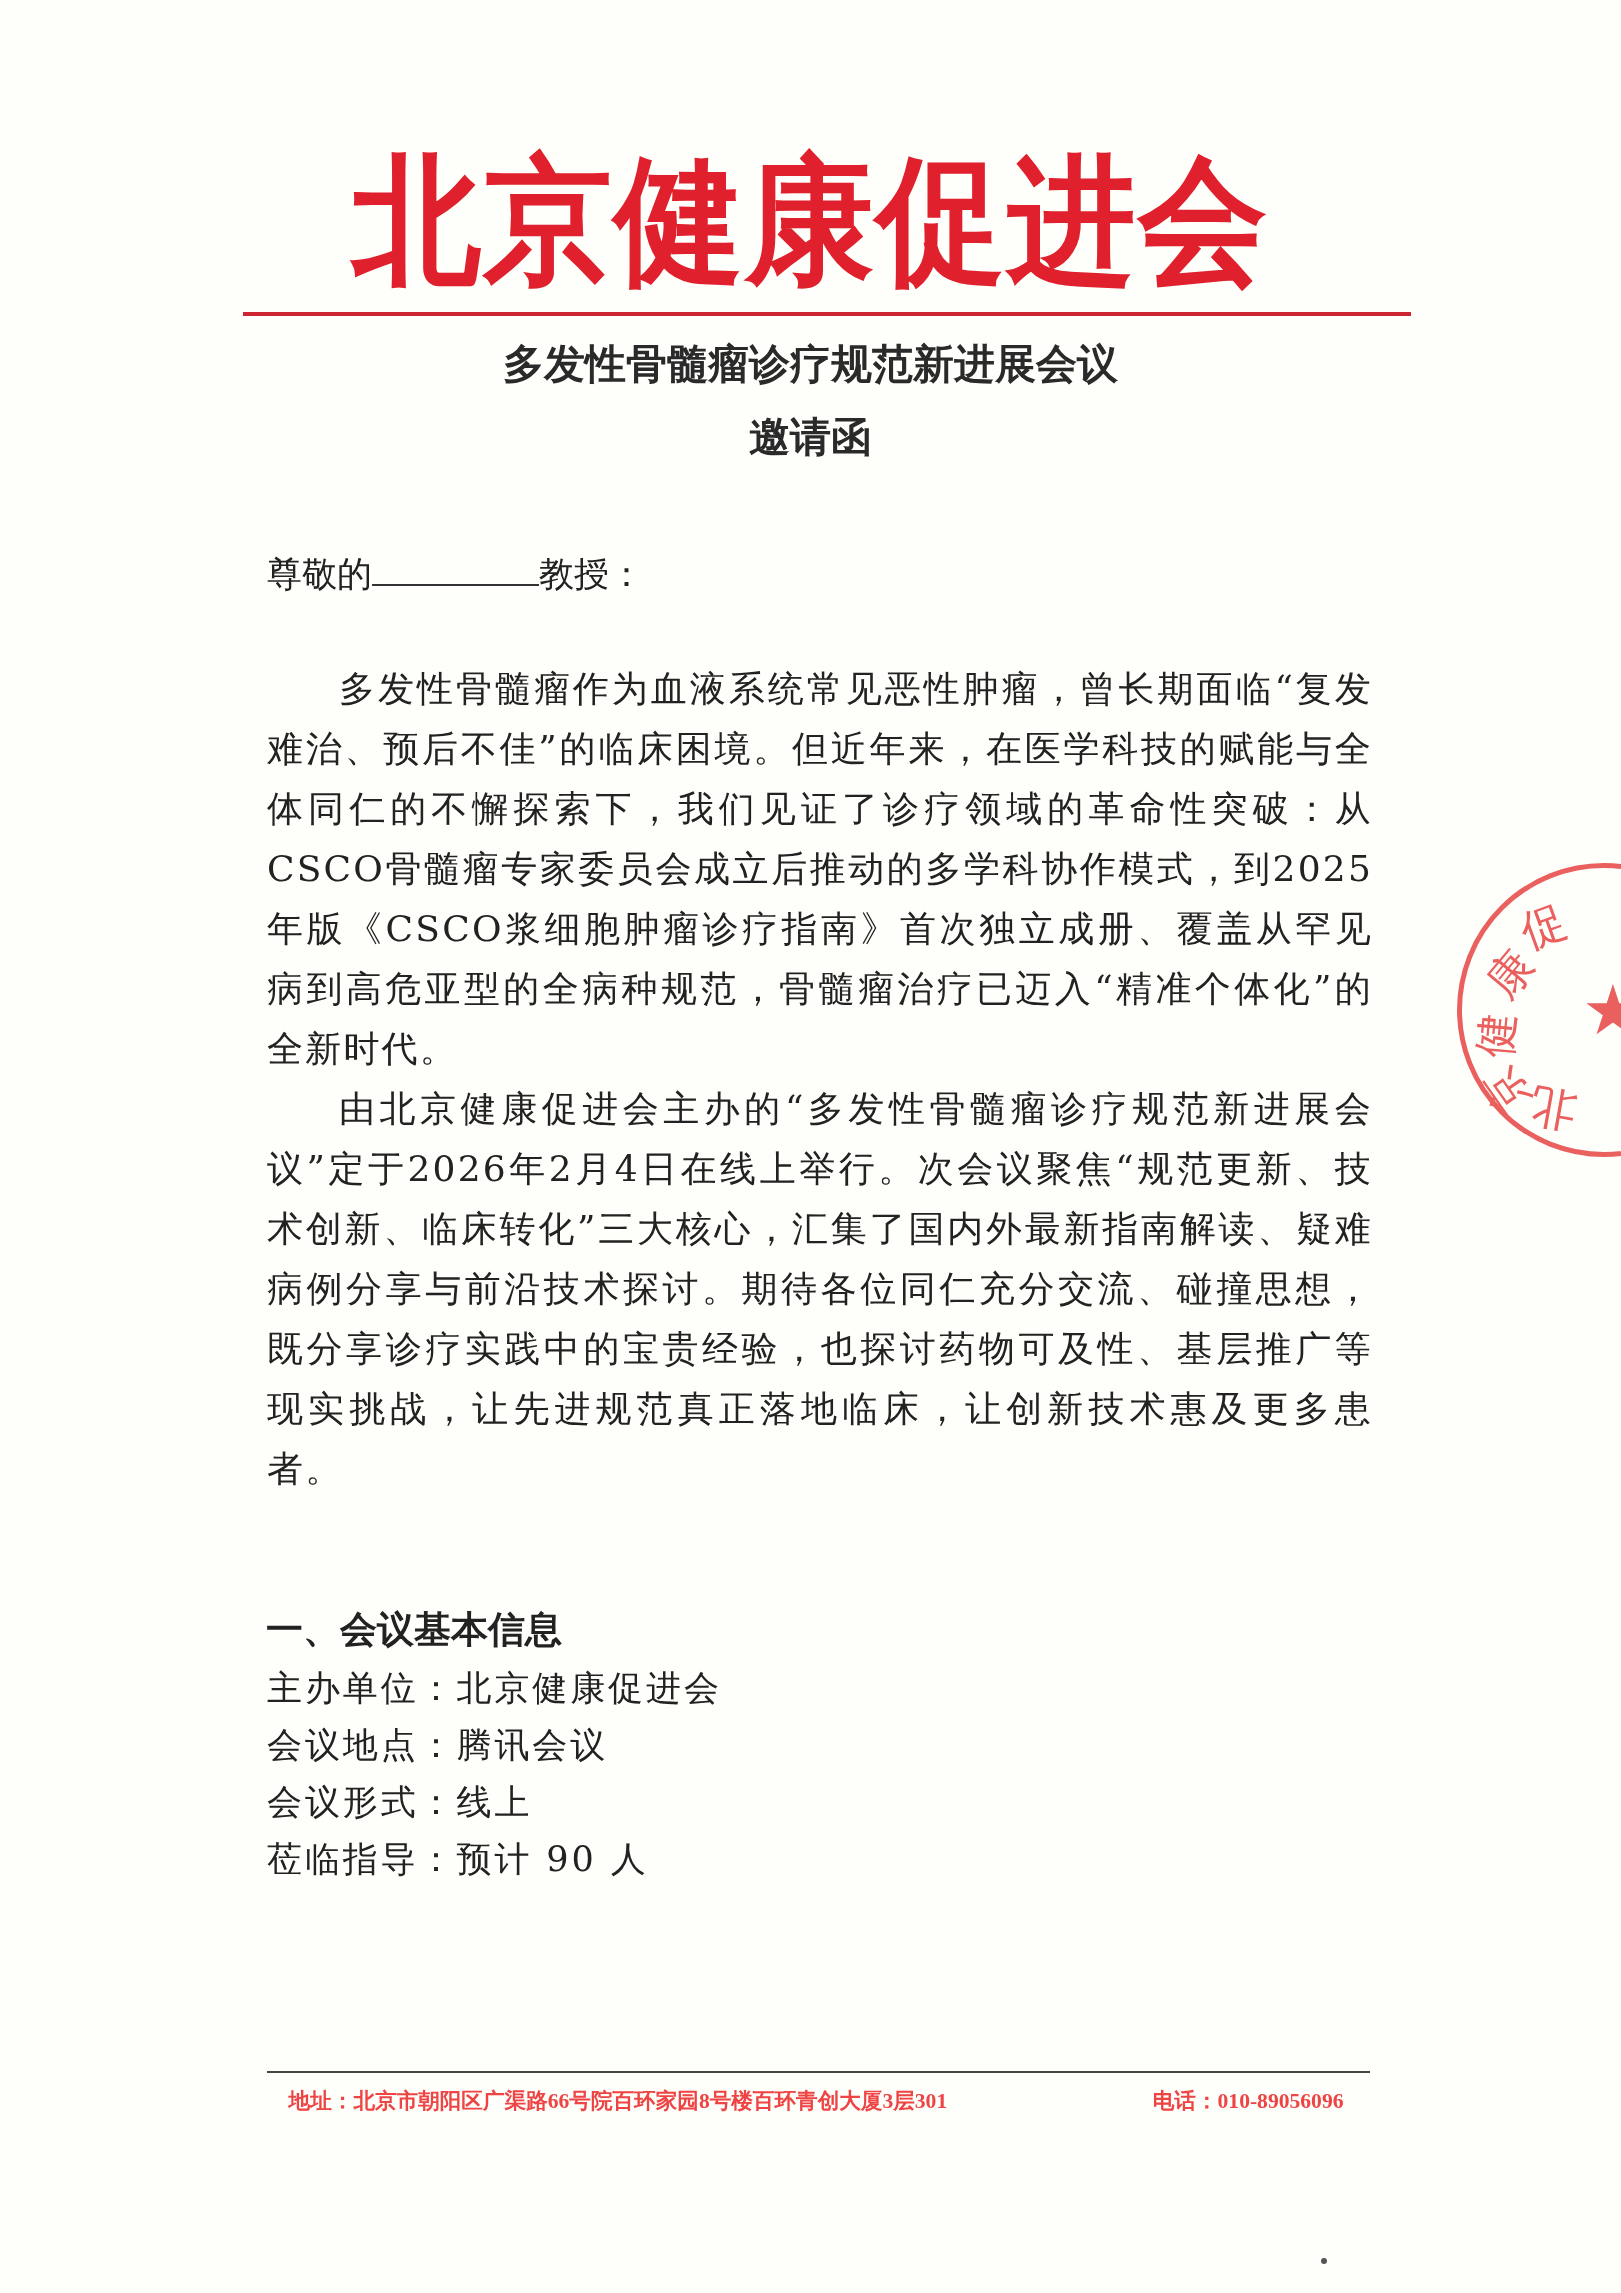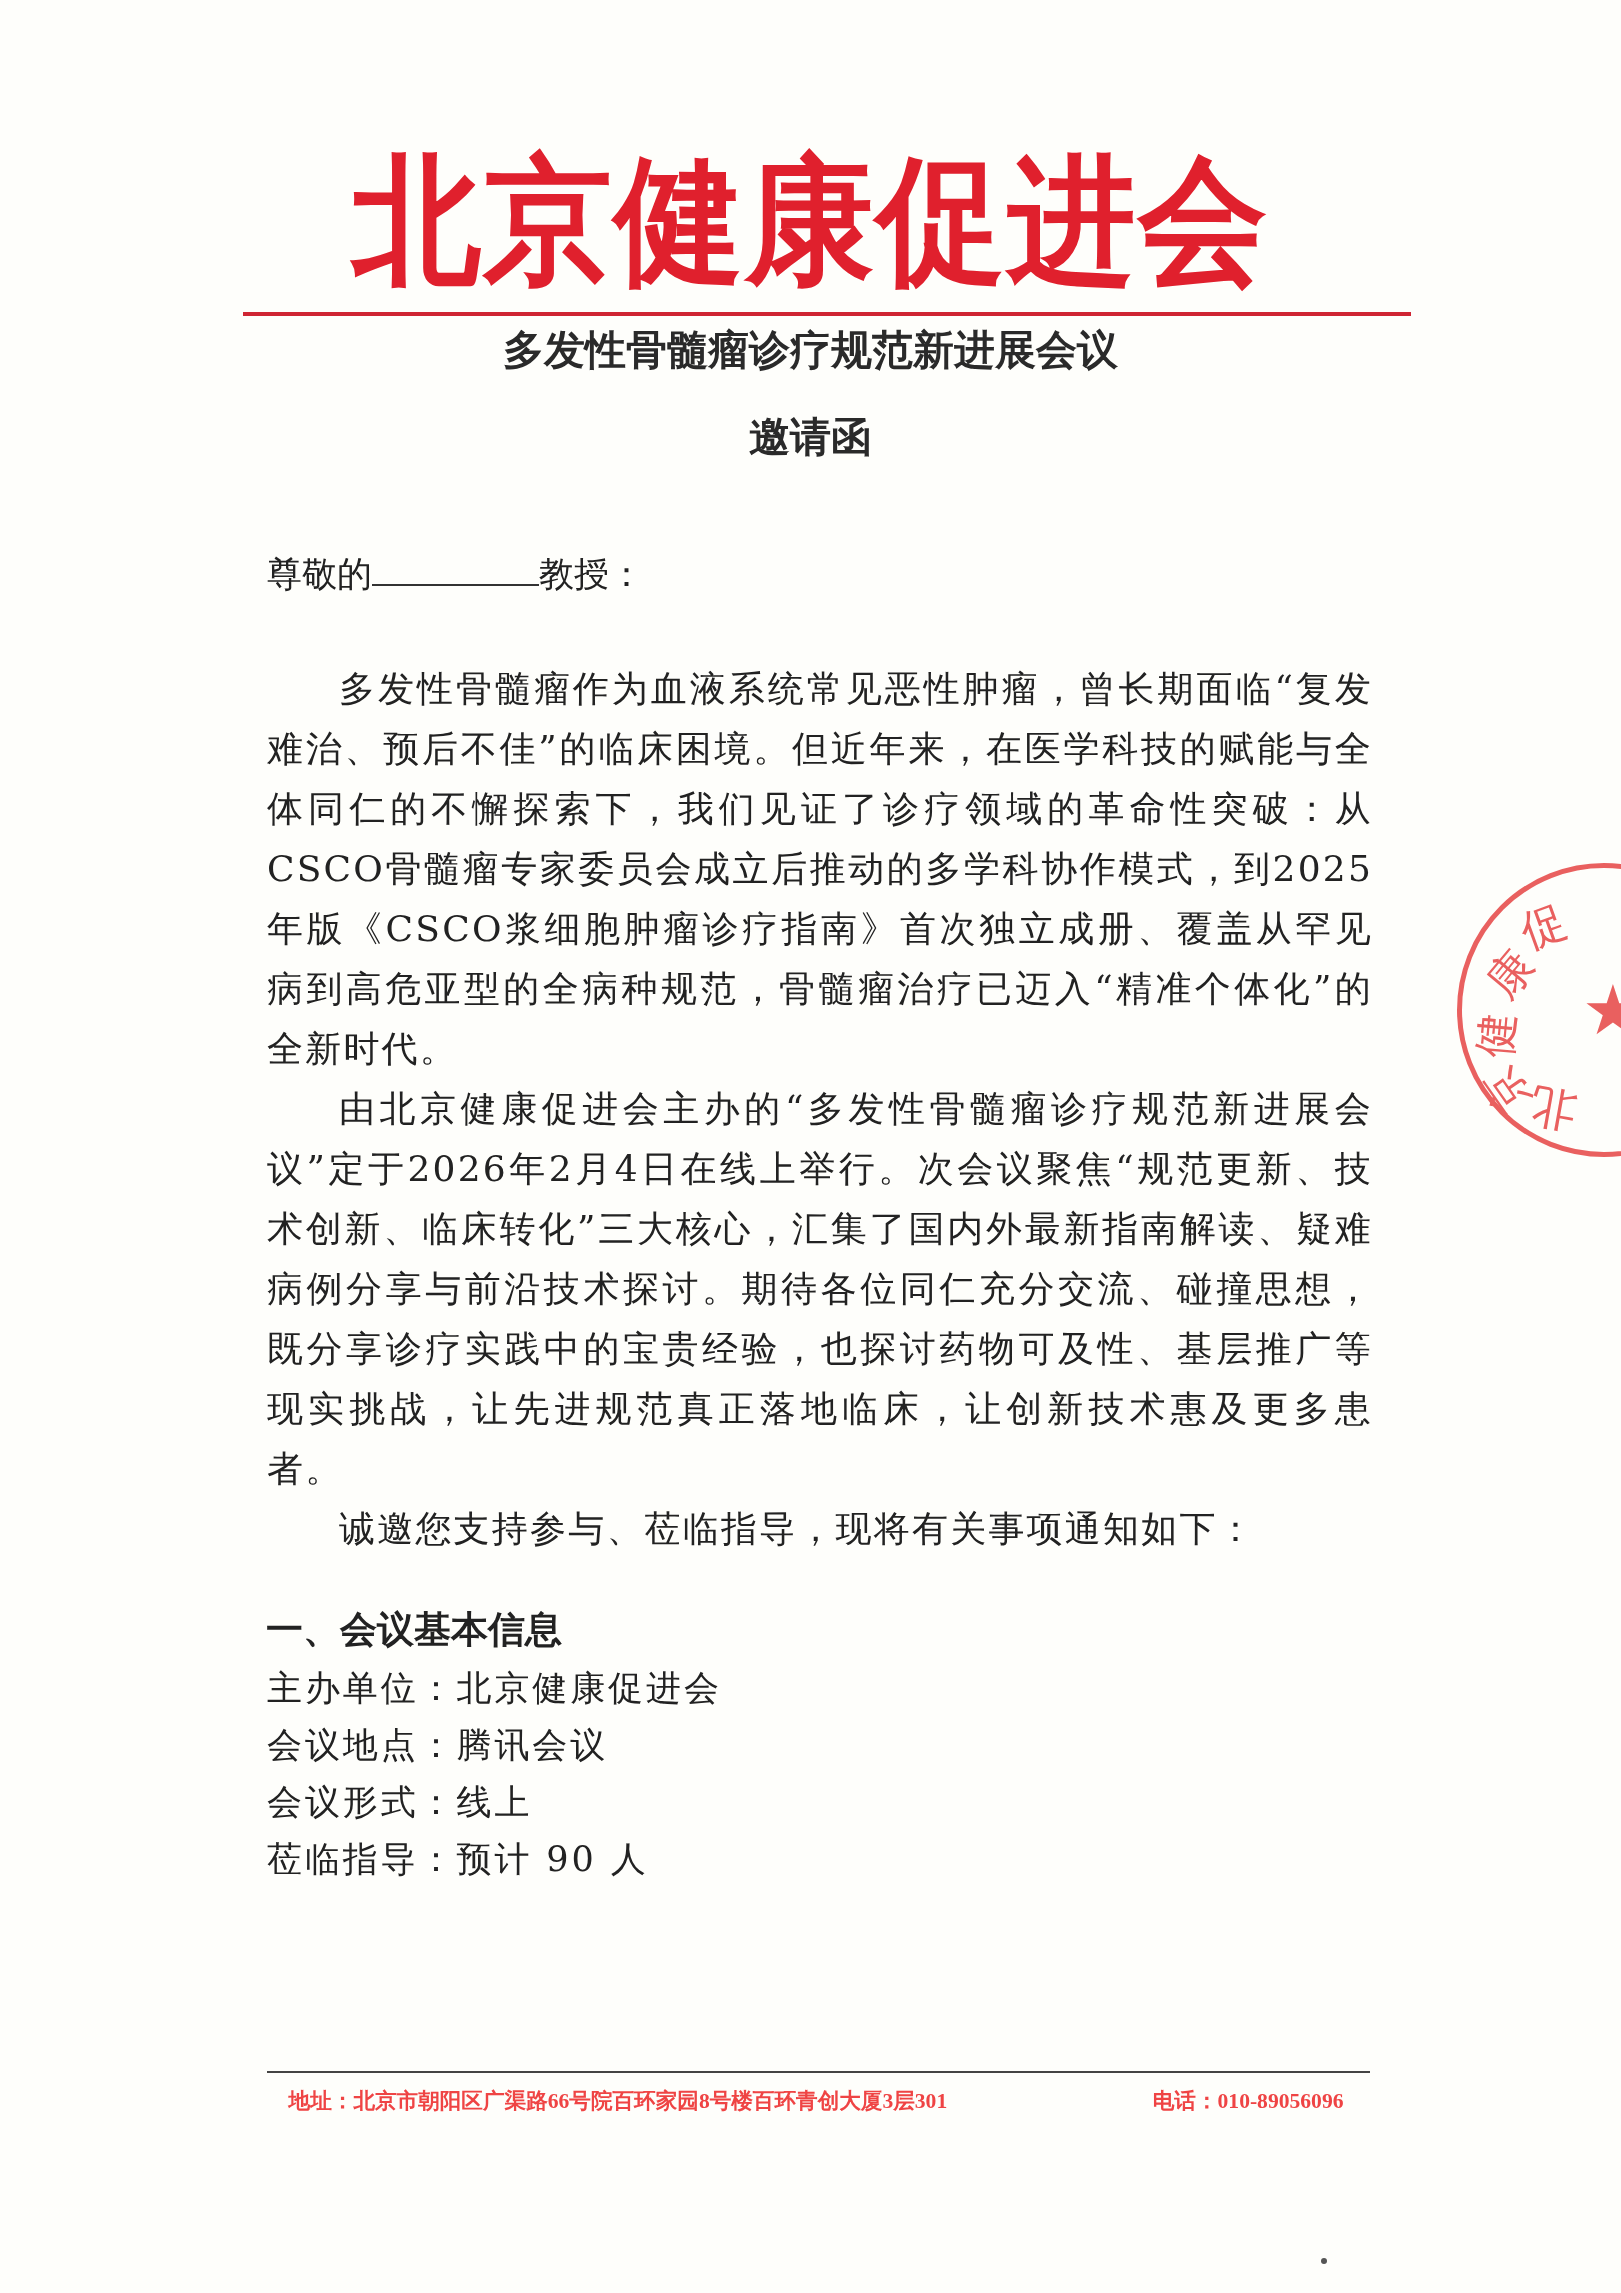--- a/index.html
+++ b/index.html
@@ -18,21 +18,21 @@
   }
   .red-rule {
     position:absolute; left:243px; top:312px; width:1168px; height:3.9px;
     background:#cf2533;
   }
   .doc-title {
     position:absolute; left:0; width:1621px; text-align:center;
     font-family:"DejaVu Serif", "Liberation Serif", serif;
     font-weight:bold; color:#2a2a2a; font-size:41px;
   }
-  .t1 { top:323px; }
+  .t1 { top:337px; }
   .t2 { top:410px; }
   .salutation {
     position:absolute; left:267px; top:549px; font-size:35px; line-height:49px;
   }
   .blank {
     display:inline-block; width:167px; border-bottom:2px solid #333; height:35px;
     vertical-align:baseline;
   }
   .body-text {
     position:absolute; left:267px; top:659px; width:1106px;
@@ -86,21 +86,20 @@
 <div class="doc-title t1">多发性骨髓瘤诊疗规范新进展会议</div>
 <div class="doc-title t2">邀请函</div>
 
 <div class="salutation">
   <span>尊敬的</span><span class="blank"></span><span>教授：</span>
 </div>
 
 <div class="body-text">
   <p>多发性骨髓瘤作为血液系统常见恶性肿瘤，曾长期面临“复发难治、预后不佳”的临床困境。但近年来，在医学科技的赋能与全体同仁的不懈探索下，我们见证了诊疗领域的革命性突破：从CSCO骨髓瘤专家委员会成立后推动的多学科协作模式，到2025年版《CSCO浆细胞肿瘤诊疗指南》首次独立成册、覆盖从罕见病到高危亚型的全病种规范，骨髓瘤治疗已迈入“精准个体化”的全新时代。</p>
   <p>由北京健康促进会主办的“多发性骨髓瘤诊疗规范新进展会议”定于2026年2月4日在线上举行。次会议聚焦“规范更新、技术创新、临床转化”三大核心，汇集了国内外最新指南解读、疑难病例分享与前沿技术探讨。期待各位同仁充分交流、碰撞思想，既分享诊疗实践中的宝贵经验，也探讨药物可及性、基层推广等现实挑战，让先进规范真正落地临床，让创新技术惠及更多患者。</p>
-  <p>诚邀您支持参与、莅临指导，现将有关事项通知如下：</p>
 </div>
 
 <div class="section-heading">一、会议基本信息</div>
 
 <div class="info-list">
   <div class="info-row"><span>主办单位：</span><span>北京健康促进会</span></div>
   <div class="info-row"><span>会议地点：</span><span>腾讯会议</span></div>
   <div class="info-row"><span>会议形式：</span><span>线上</span></div>
   <div class="info-row"><span>莅临指导：</span><span>预计 90 人</span></div>
 </div>

